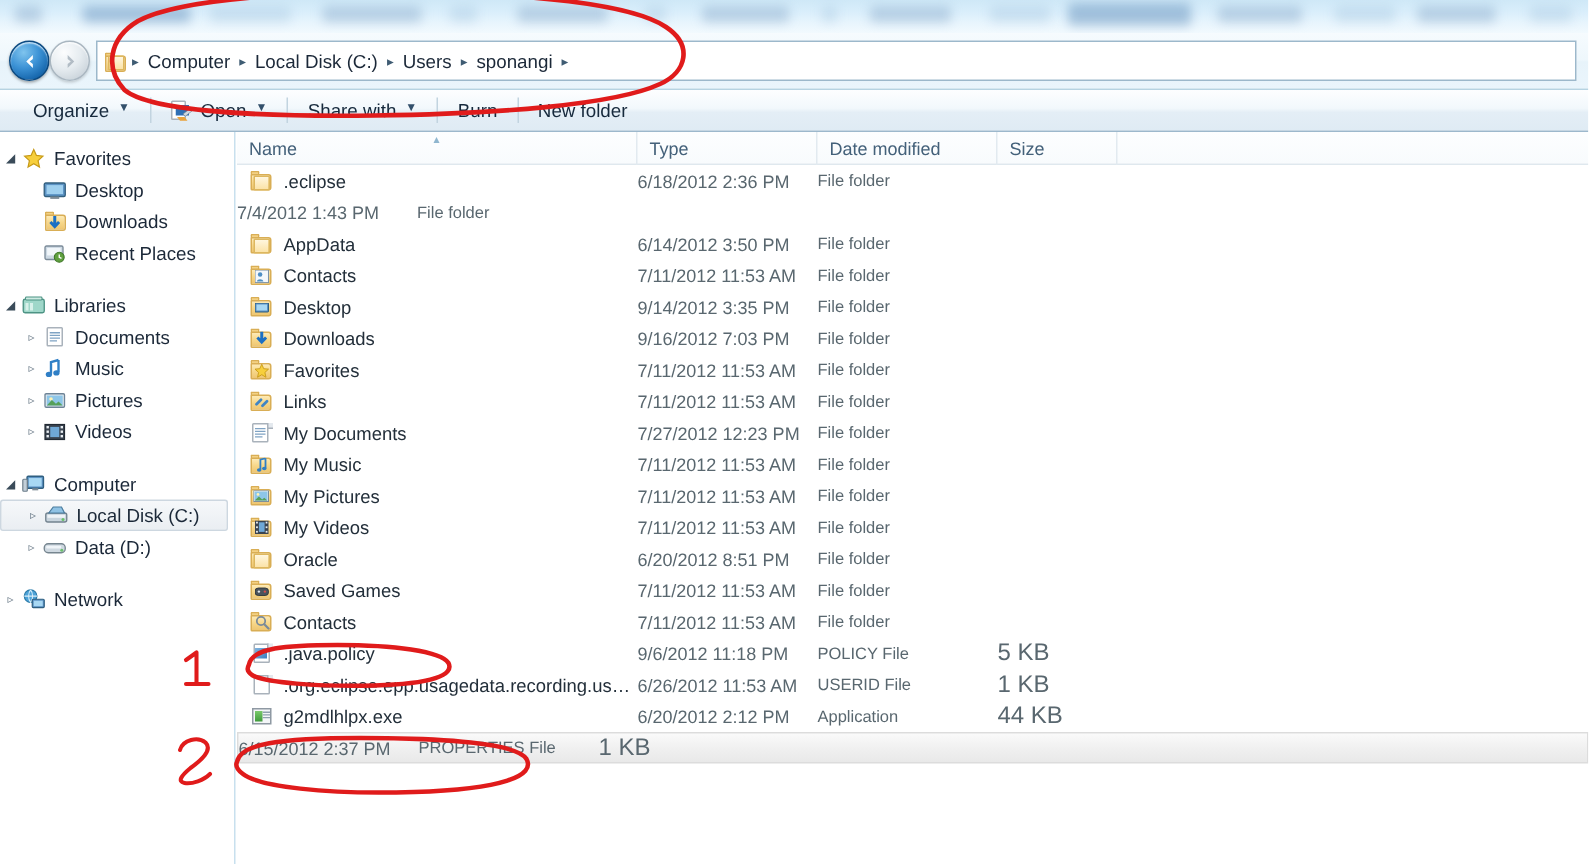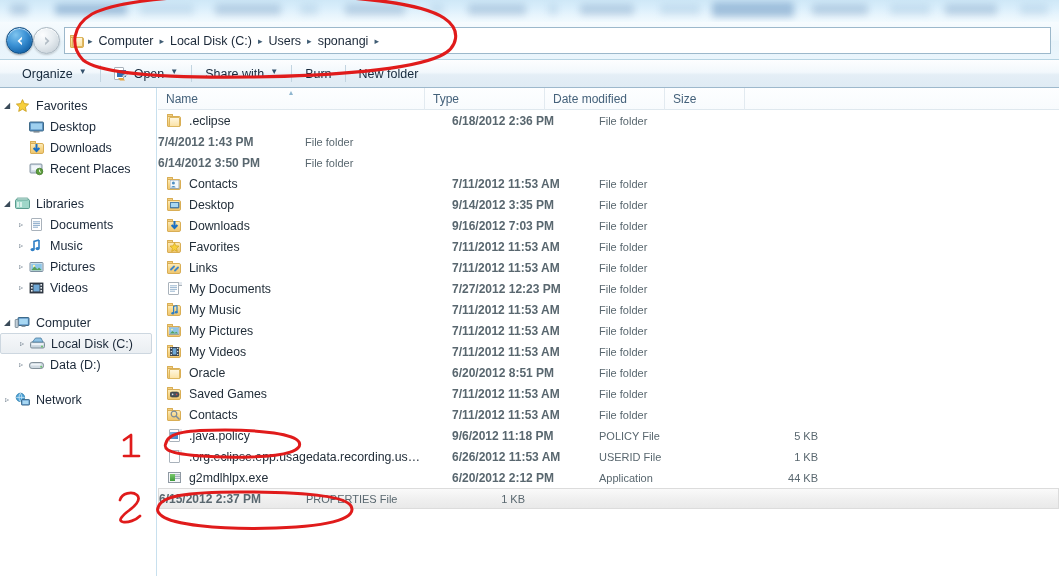--- a/index.html
+++ b/index.html
@@ -114,30 +114,29 @@
     border-right:1px solid #e2eaf0; overflow:hidden; white-space:nowrap;
   }
   .ch .sortmark {
     position:absolute; left:50%; top:1px; transform:translateX(-50%);
     font-size:8px; color:#8fb6cf; line-height:8px;
   }
   .rows { position:absolute; left:0; top:22px; right:0; bottom:0; }
   .row {
     height:21px; display:flex; align-items:center; font-size:12.3px; color:#232f3a;
     position:relative;
-    gap:27px;
   }
   .row.sel {
     background: linear-gradient(to bottom,#fafafa 0%, #f0f0f0 52%, #e9e9e9 100%);
     border:1px solid #dcdcdc;
   }
   .row .c-name { width:267px; display:flex; align-items:center; padding-left:8px; flex:none; overflow:hidden; }
-  .row .c-date { width:120px; flex:none; color:#59676f; font-size:12px; white-space:nowrap;font-weight:bold; }
+  .row .c-date { width:120px; flex:none; color:#59676f; font-size:12px; white-space:nowrap; }
   .row .c-type { width:120px; flex:none; color:#59676f; font-size:11px; white-space:nowrap; }
-  .row .c-size { width:80px; flex:none; color:#59676f; font-size:11px; text-align:right; padding-right:8px; white-space:nowrap; }
+  .row .c-size { width:80px; flex:none; color:#59676f; font-size:16px; padding-right:8px; white-space:nowrap; }
   .f-ico { width:17px; height:15px; margin-right:6px; flex:none; position:relative; }
   .f-name { overflow:hidden; text-overflow:ellipsis; white-space:nowrap; }
 
   
   .folder-base {
     position:absolute; left:1px; top:3px; width:14px; height:11px;
     background: linear-gradient(to bottom,#fde7ae 0%, #f8d88a 45%, #eec濃 100%);
     background: linear-gradient(to bottom,#fdeab6 0%, #f7d789 50%, #eec672 100%);
     border:1px solid #d9ae55; border-radius:1px 2px 2px 1px;
   }
@@ -461,20 +460,28 @@
             <div class="c-date">6/18/2012 2:36 PM</div>
             <div class="c-type">File folder</div>
             <div class="c-size"></div>
           </div>
           <div class="row">
             <div class="c-date">7/4/2012 1:43 PM</div>
             <div class="c-type">File folder</div>
             <div class="c-size"></div>
           </div>
           <div class="row">
+            <div class="c-name">
+              <span class="f-ico">
+                <span class="folder-tab"></span>
+                <span class="folder-base"></span>
+                <span class="folder-flap"></span>
+              </span>
+              <span class="f-name">AppData</span>
+            </div>
             <div class="c-date">6/14/2012 3:50 PM</div>
             <div class="c-type">File folder</div>
             <div class="c-size"></div>
           </div>
           <div class="row">
             <div class="c-name">
               <span class="f-ico">
                 <span class="folder-tab"></span>
                 <span class="folder-base"></span>
                 <svg style="position:absolute;left:4px;top:4px;" width="10" height="9" viewBox="0 0 10 9">

